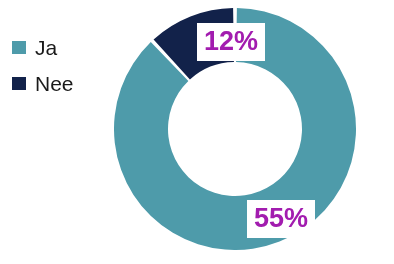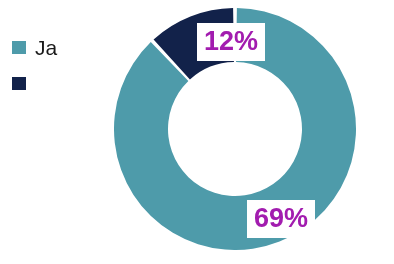--- a/index.html
+++ b/index.html
@@ -84,29 +84,30 @@
 
 <div id="chart-root">
 
   <div class="legend">
     <div class="legend-item">
       <span class="legend-swatch" style="background:#4E9BAA"></span>
       <span class="legend-label">Ja</span>
     </div>
     <div class="legend-item">
       <span class="legend-swatch" style="background:#12224A"></span>
+      <span class="legend-label">Nee</span>
     </div>
   </div>
 
   <div class="donut-wrap">
     <svg viewBox="0 0 242 242" xmlns="http://www.w3.org/2000/svg">
       <g id="donut-slices">
           <path d="M 122.9005853947303 0.014927469719069109 A 121 121 0 1 1 36.794551612330025 34.1067179706541 L 74.37384262831497 72.88553804986631 A 67 67 0 1 0 122.05239025989198 54.00826562372875 Z" fill="#4E9BAA"></path>
           <path d="M 39.56548586531743 31.504637507588228 A 121 121 0 0 1 119.09941460526969 0.014927469719069109 L 119.947609740108 54.00826562372875 A 67 67 0 0 0 75.90816159484518 71.44471663643316 Z" fill="#12224A"></path>
         </g>
     </svg>
   </div>
 
   <div class="data-label" id="label-nee">12%</div>
 
-  <div class="data-label" id="label-ja">69%</div>
+  <div class="data-label" id="label-ja">55%</div>
 
 </div>
 
 </body></html>

